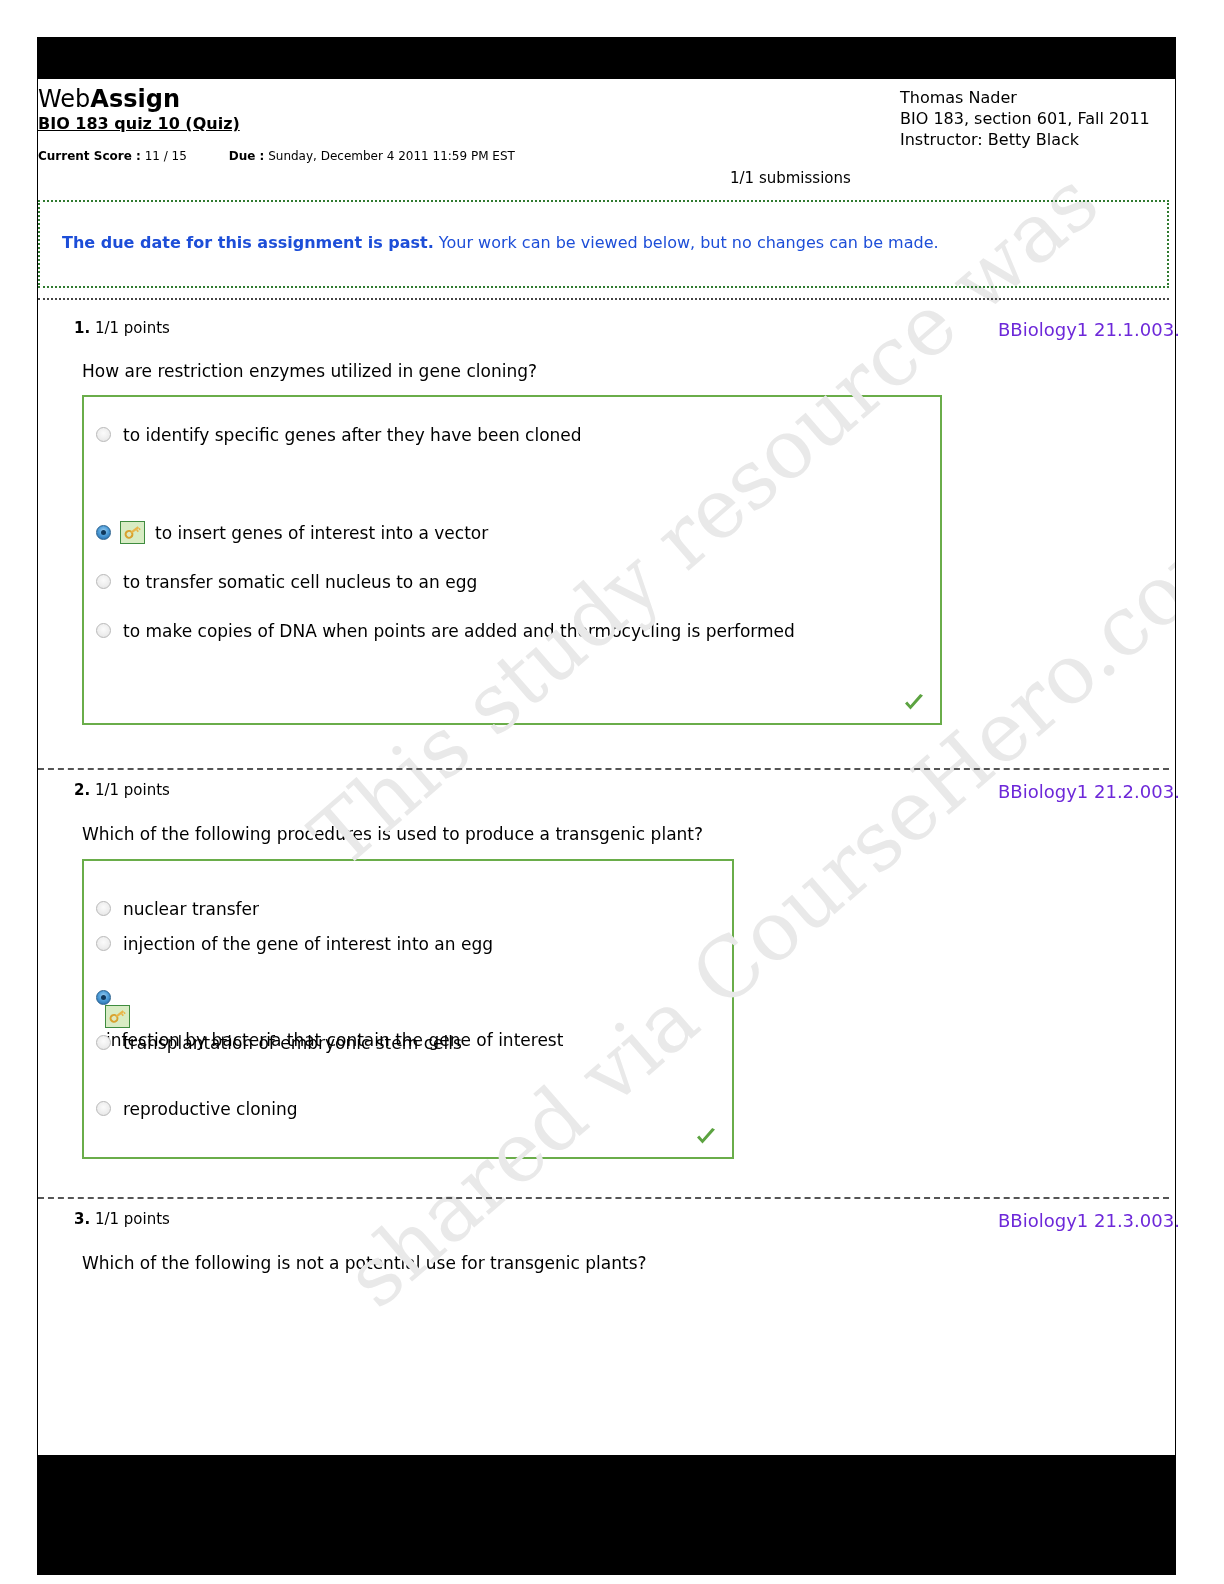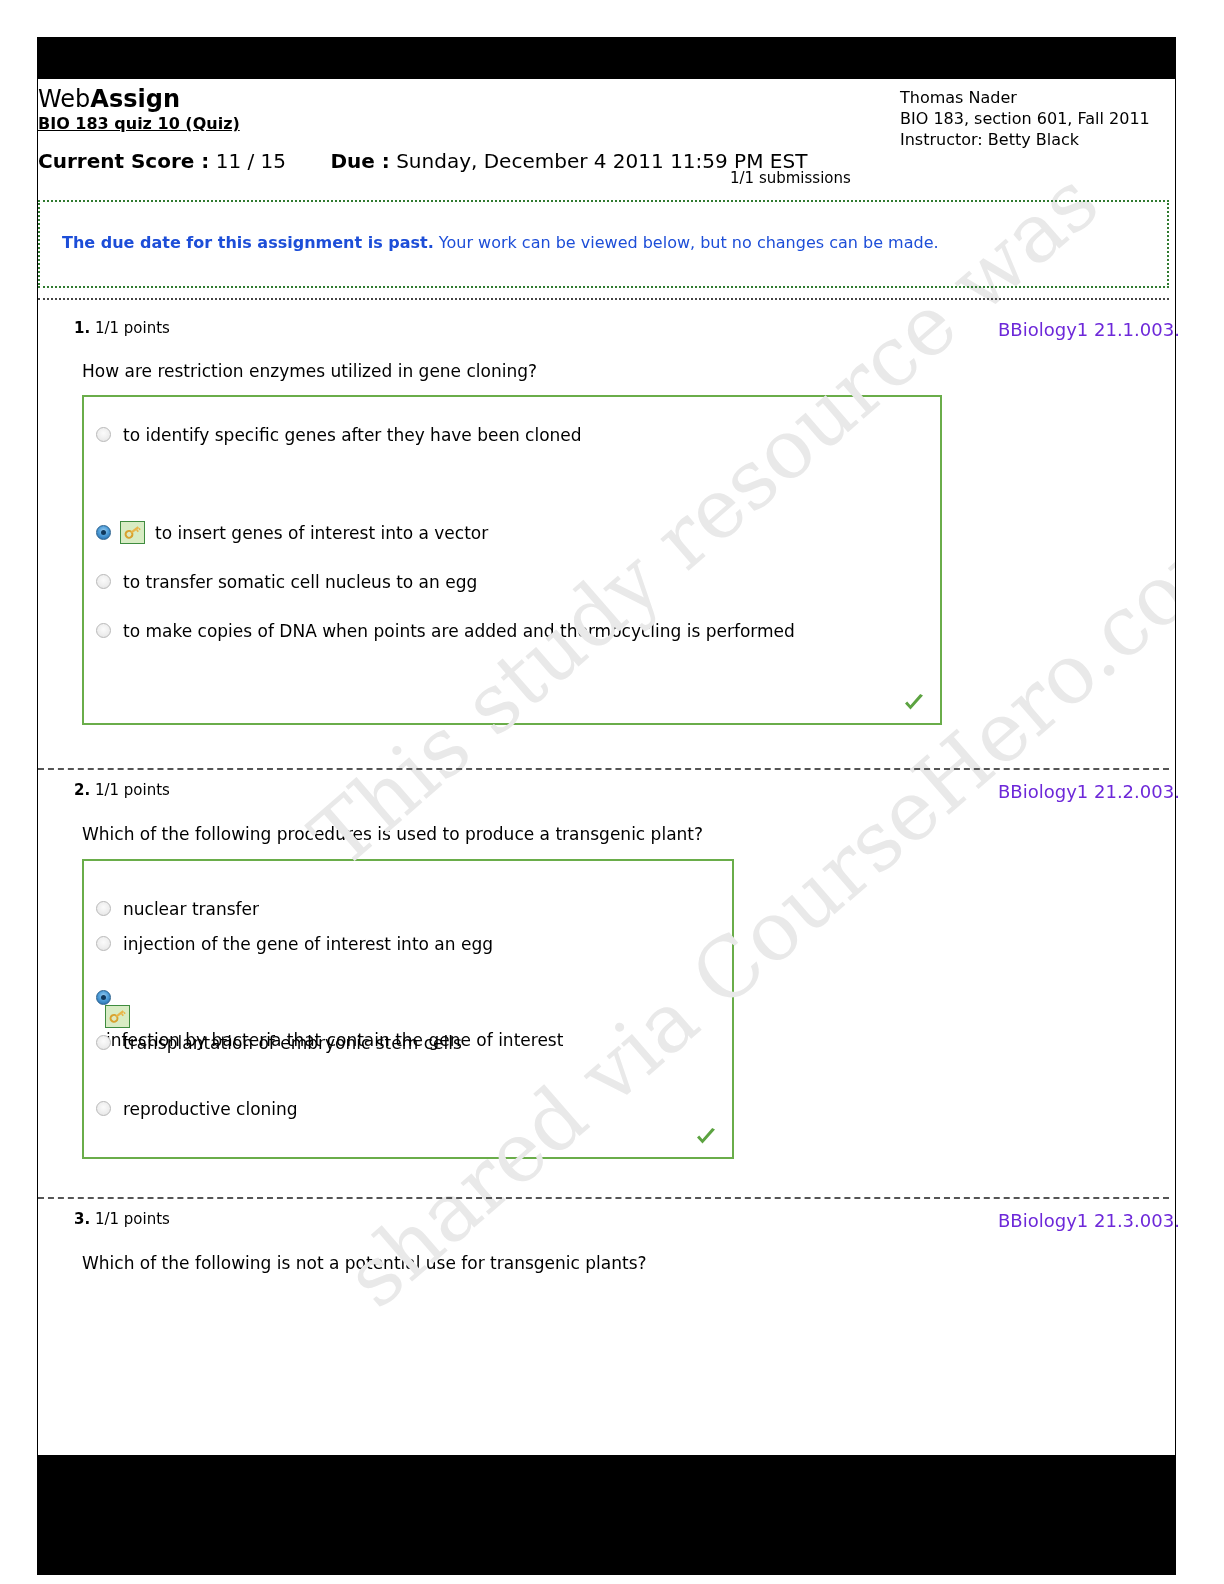--- a/index.html
+++ b/index.html
@@ -109,21 +109,21 @@
     top: 35px;
     font-size: 16px;
     font-weight: bold;
     color: #000;
     text-decoration: underline;
   }
   .score-line {
     position: absolute;
     left: 0px;
     top: 70px;
-    font-size: 20px;
+    font-size: 12px;
     color: #000;
     white-space: nowrap;
   }
   .score-line .lbl { font-weight: bold; }
   .score-line .due-lbl { font-weight: bold; margin-left: 38px; }
   .submissions {
     position: absolute;
     left: 692px;
     top: 90px;
     font-size: 15px;

